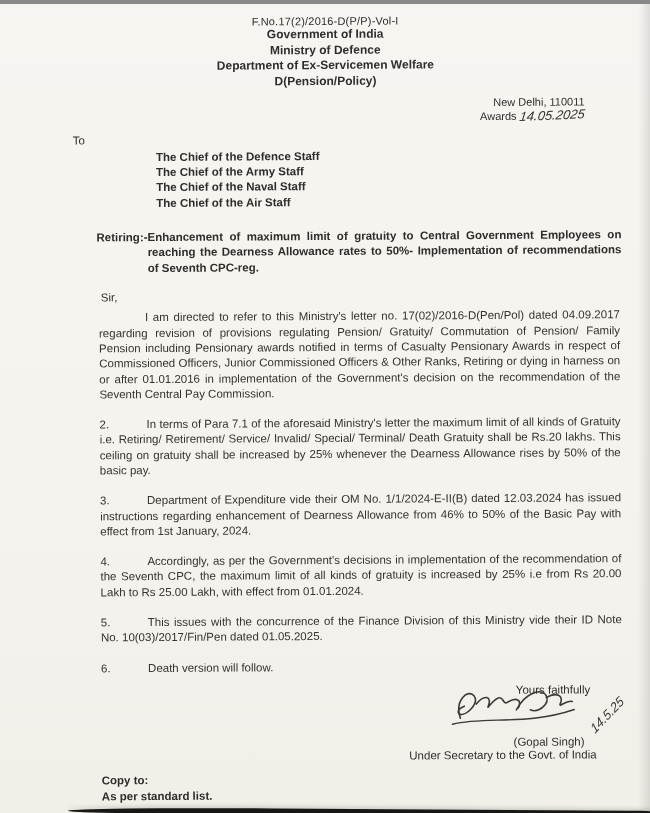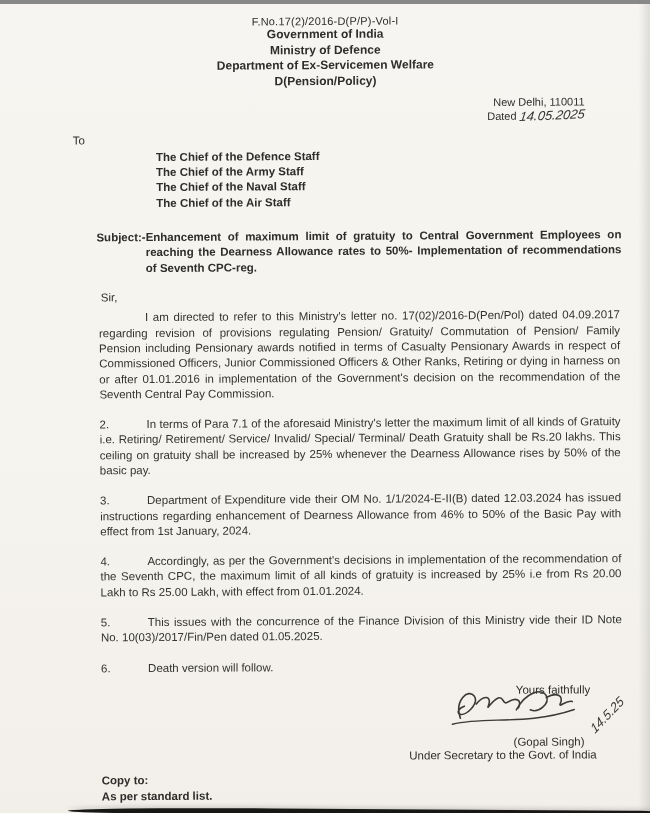--- a/index.html
+++ b/index.html
@@ -80,36 +80,36 @@
       <div class="fileno">F.No.17(2)/2016-D(P/P)-Vol-I</div>
       <div class="org">Government of India</div>
       <div class="org">Ministry of Defence</div>
       <div class="org">Department of Ex-Servicemen Welfare</div>
       <div class="org">D(Pension/Policy)</div>
     </div>
 
     <div class="dateblock">
       <div>New Delhi, 110011</div>
       <div>
-        <span>Dated</span>
+        <span>Awards</span>
         <span class="handwrite">14.05.2025</span>
       </div>
     </div>
 
     <div class="to">To</div>
 
     <div class="addressees">
       <div>The Chief of the Defence Staff</div>
       <div>The Chief of the Army Staff</div>
       <div>The Chief of the Naval Staff</div>
       <div>The Chief of the Air Staff</div>
     </div>
 
     <div class="subject">
-      <span class="label">Subject:-</span>
+      <span class="label">Retiring:-</span>
       <span>Enhancement of maximum limit of gratuity to Central Government Employees on reaching the Dearness Allowance rates to 50%- Implementation of recommendations of Seventh CPC-reg.</span>
     </div>
 
     <div class="salutation">Sir,</div>
 
     <div class="bodytext p-first">I am directed to refer to this Ministry's letter no. 17(02)/2016-D(Pen/Pol) dated 04.09.2017 regarding revision of provisions regulating Pension/ Gratuity/ Commutation of Pension/ Family Pension including Pensionary awards notified in terms of Casualty Pensionary Awards in respect of Commissioned Officers, Junior Commissioned Officers &amp; Other Ranks, Retiring or dying in harness on or after 01.01.2016 in implementation of the Government's decision on the recommendation of the Seventh Central Pay Commission.</div>
 
     <div class="bodytext para">
       <span class="num">2.</span><span>In terms of Para 7.1 of the aforesaid Ministry's letter the maximum limit of all kinds of Gratuity i.e. Retiring/ Retirement/ Service/ Invalid/ Special/ Terminal/ Death Gratuity shall be Rs.20 lakhs. This ceiling on gratuity shall be increased by 25% whenever the Dearness Allowance rises by 50% of the basic pay.</span>
     </div>

